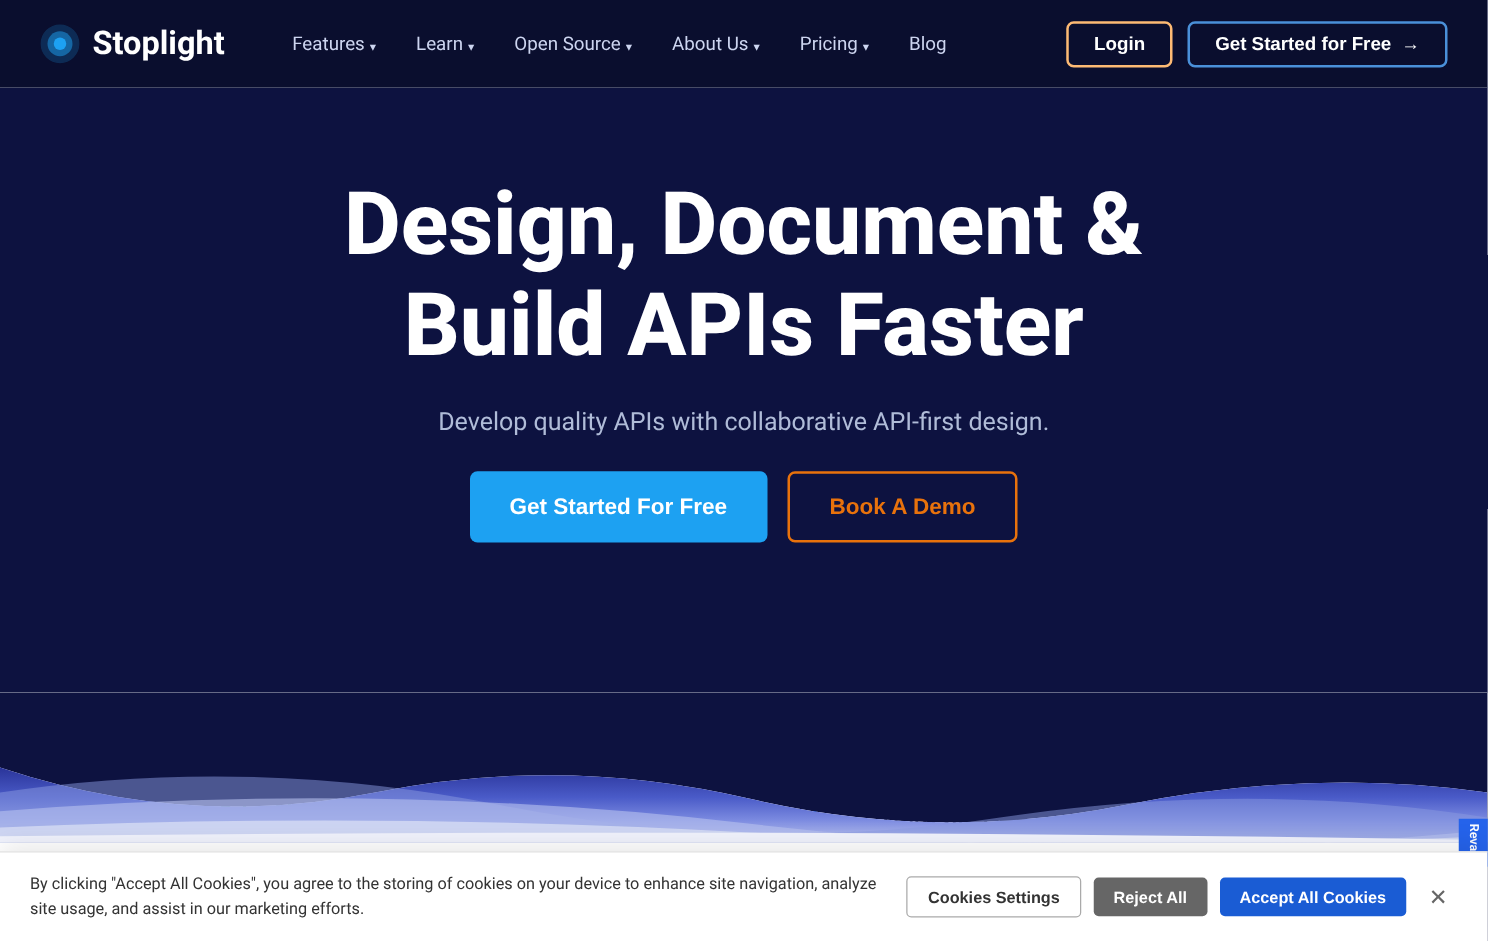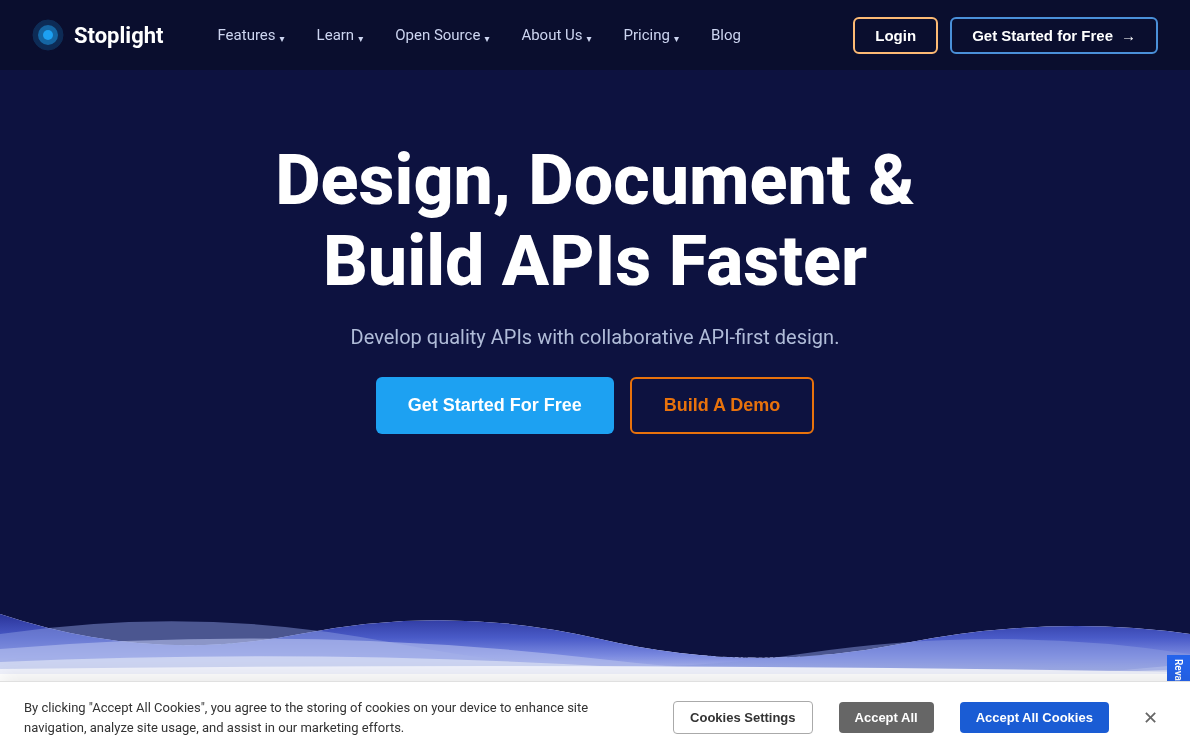--- a/index.html
+++ b/index.html
@@ -13,21 +13,21 @@
       padding: 0 32px;
       height: 70px;
       position: relative;
       z-index: 10;
     }
     .nav-logo {
       display: flex;
       align-items: center;
       gap: 10px;
       color: #fff;
-      font-size: 22px;
+      font-size: 26px;
       font-weight: 700;
       text-decoration: none;
       margin-right: 40px;
     }
     .nav-logo-icon {
       width: 32px;
       height: 32px;
     }
     .nav-links {
       display: flex;
@@ -198,21 +198,21 @@
     }
     .cookie-text {
       flex: 1;
       font-size: 13px;
       color: #333;
       line-height: 1.5;
     }
     .cookie-actions {
       display: flex;
       align-items: center;
-      gap: 26px;
+      gap: 10px;
     }
     .btn-cookies-settings {
       background: #fff;
       border: 1px solid #aaa;
       color: #333;
       padding: 8px 16px;
       border-radius: 4px;
       font-size: 13px;
       font-weight: 600;
       cursor: pointer;
@@ -306,21 +306,21 @@
       <span>→</span>
     </button>
   </div>
 </nav>
 
 <section class="hero">
   <h1>Design, Document &amp; Build APIs Faster</h1>
   <p>Develop quality APIs with collaborative API-first design.</p>
   <div class="hero-buttons">
     <button class="btn-hero-primary">Get Started For Free</button>
-    <button class="btn-hero-secondary">Build A Demo</button>
+    <button class="btn-hero-secondary">Book A Demo</button>
   </div>
 </section>
 
 <div style="background:#0d1240; position:relative; height:0;">
   <svg viewBox="0 0 1190 120" preserveAspectRatio="none" style="display:block; width:100%; height:120px;">
     <defs>
       <linearGradient id="waveGrad" x1="0" y1="0" x2="0" y2="1">
         <stop offset="0%" stop-color="#2a3499"></stop>
         <stop offset="40%" stop-color="#4a5bc8"></stop>
         <stop offset="70%" stop-color="#7b8ae0"></stop>
@@ -391,19 +391,19 @@
       
       
     </div>
   </div>
 </div>
 
 <div class="cookie-banner">
   <p class="cookie-text">By clicking "Accept All Cookies", you agree to the storing of cookies on your device to enhance site navigation, analyze site usage, and assist in our marketing efforts.</p>
   <div class="cookie-actions">
     <button class="btn-cookies-settings">Cookies Settings</button>
-    <button class="btn-reject">Accept All</button>
+    <button class="btn-reject">Reject All</button>
     <button class="btn-accept">Accept All Cookies</button>
     <button class="btn-close-cookie">✕</button>
   </div>
 </div>
 
 <div class="revain-badge">Revain</div>
 
 </body></html>

